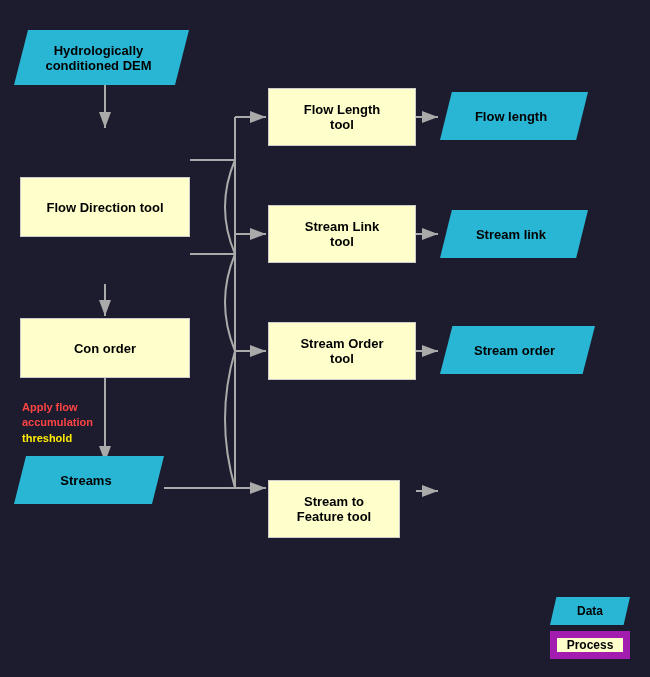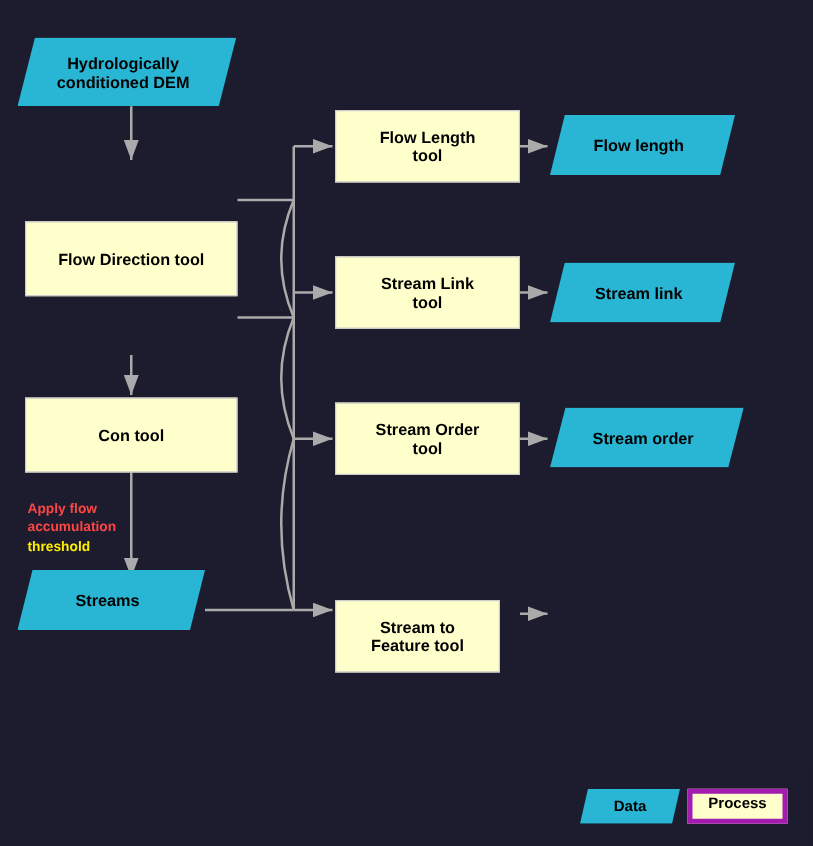--- a/index.html
+++ b/index.html
@@ -52,21 +52,21 @@
       width: 650px;
       height: 677px;
       pointer-events: none;
     }
     
     .legend {
       position: absolute;
       bottom: 18px;
       right: 20px;
       display: flex;
-      flex-direction: row;
+      flex-direction: column;
       gap: 6px;
       align-items: flex-end;
     }
     .legend-item {
       display: flex;
       align-items: center;
       gap: 8px;
     }
     .legend-data {
       width: 80px;
@@ -76,23 +76,23 @@
       display: flex;
       align-items: center;
       justify-content: center;
       font-size: 12px;
       font-weight: bold;
     }
     .legend-process {
       width: 80px;
       height: 28px;
       background: #ffffcc;
-      border: 4px solid #a21caf;
-      display: flex;
-      align-items: flex-start;
+      border: 7px solid #a21caf;
+      display: flex;
+      align-items: center;
       justify-content: center;
       font-size: 12px;
       font-weight: bold;
     }
     
     .threshold-text {
       position: absolute;
       color: #ff4444;
       font-size: 11px;
       font-weight: bold;
@@ -155,21 +155,21 @@
     <span style="white-space:pre-line;">Hydrologically
 conditioned DEM</span>
   </div>
 
   <div class="process-node" style="left:20px; top:130px; width:170px; height:60px;margin-top:47px;">
     <span>Flow Direction tool</span>
   </div>
 
 
   <div class="process-node" style="left:20px; top:318px; width:170px; height:60px;">
-    <span>Con tool</span>
+    <span>Con order</span>
   </div>
 
   <div class="threshold-text">
     <span style="color:#ff4444;">Apply flow<br>accumulation<br></span><span style="color:#ffee00;">threshold</span>
   </div>
 
   <div class="data-node" style="left:14px; top:456px; width:150px; height:48px;">
     <span>Streams</span>
   </div>
 

